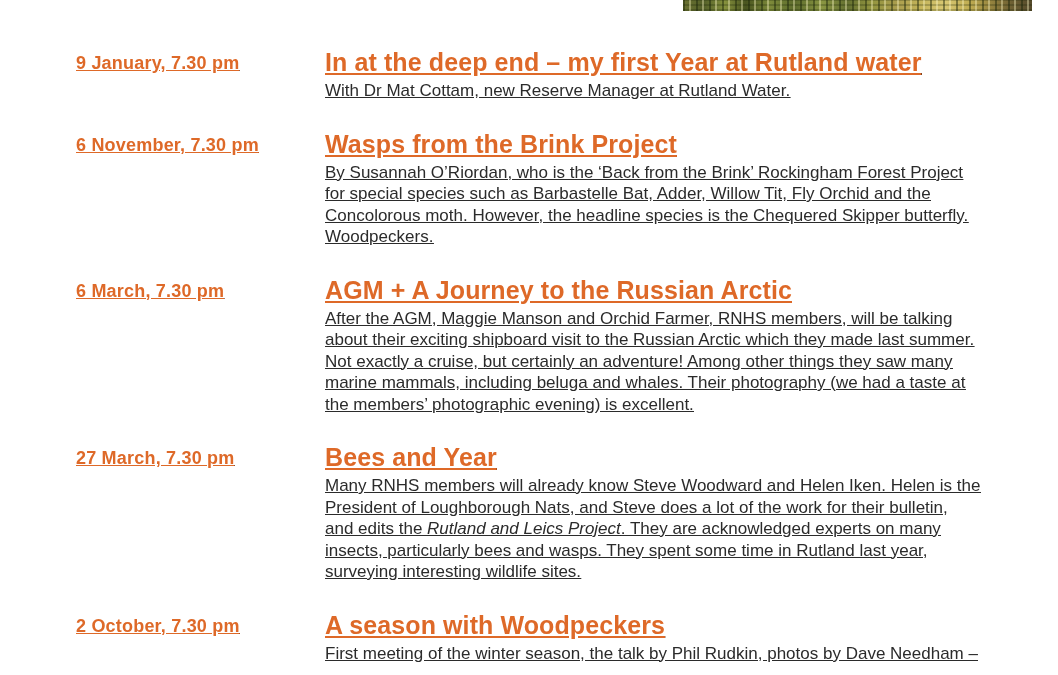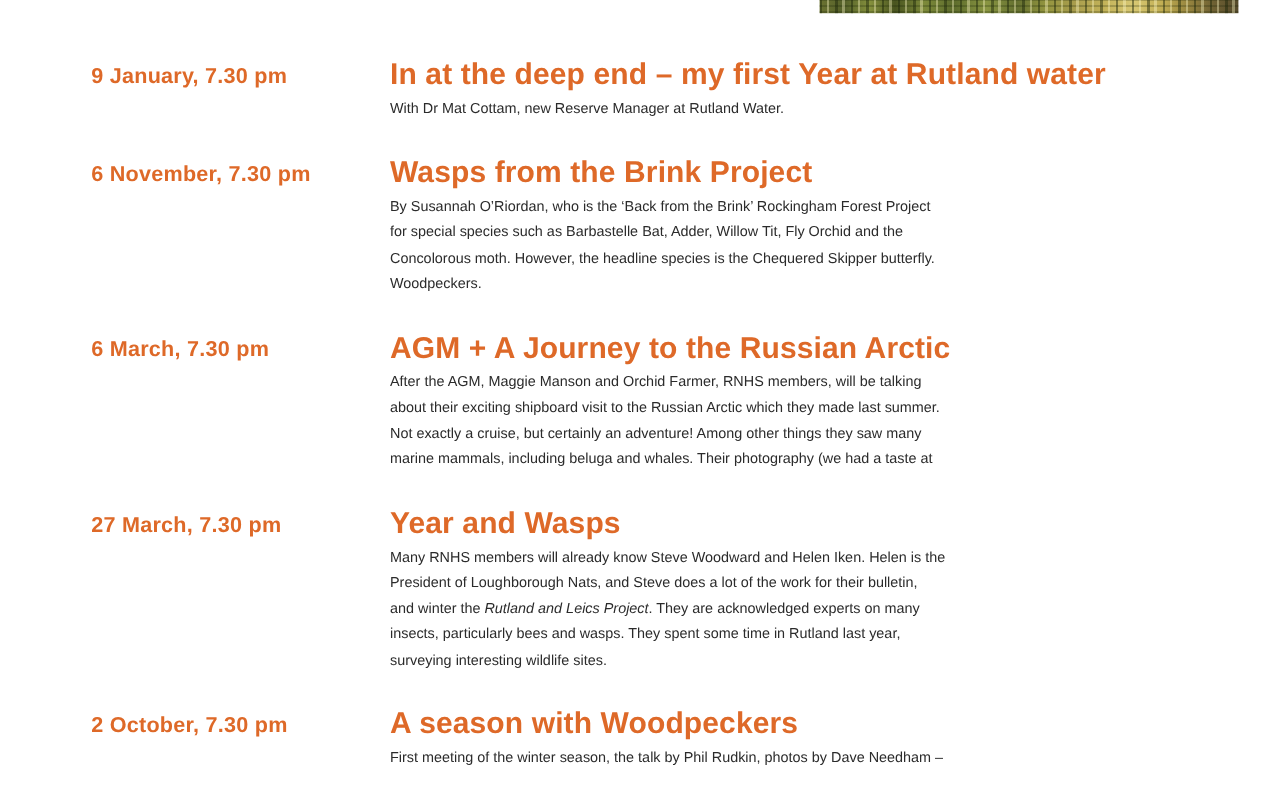--- a/index.html
+++ b/index.html
@@ -1,20 +1,20 @@
 <!DOCTYPE html>
 <html style="--accent: #de6928; --body-text: #2b2b2b; --page-bg: #ffffff;"><head>
 <meta charset="utf-8">
 <style>
   :root {
     --accent: #de6928;
     --body-text: #2b2b2b;
     --page-bg: #ffffff;
   }
-  * { box-sizing: border-box; }
+  * { box-sizing: border-box; text-decoration: underline; }
   html, body { margin: 0; padding: 0; background: #fff; }
   .page {
     position: relative;
     width: 1058px;
     height: 675px;
     background: var(--page-bg);
     overflow: hidden;
     font-family: "Liberation Sans", sans-serif;
   }
   .photo-strip {
@@ -59,21 +59,21 @@
   .event-title {
     margin: 0;
     font-size: 25px;
     line-height: 24px;
     font-weight: bold;
     color: var(--accent);
     letter-spacing: 0.1px;
   }
   .event-body {
     margin-top: 6px;
-    font-size: 12px;
+    font-size: 17px;
     line-height: 21.5px;
     color: var(--body-text);
   }
   .body-line { white-space: nowrap; }
 </style>
 </head>
 <body>
 
 <div class="page">
 
@@ -106,32 +106,33 @@
 
     <section class="event">
       <div class="event-date">6 March, 7.30 pm</div>
       <div class="event-content">
         <h2 class="event-title">AGM + A Journey to the Russian Arctic</h2>
         <div class="event-body">
           <div class="body-line">After the AGM, Maggie Manson and Orchid Farmer, RNHS members, will be talking</div>
           <div class="body-line">about their exciting shipboard visit to the Russian Arctic which they made last summer.</div>
           <div class="body-line">Not exactly a cruise, but certainly an adventure! Among other things they saw many</div>
           <div class="body-line">marine mammals, including beluga and whales. Their photography (we had a taste at</div>
+          <div class="body-line">the members’ photographic evening) is excellent.</div>
         </div>
       </div>
     </section>
 
     <section class="event">
       <div class="event-date">27 March, 7.30 pm</div>
       <div class="event-content">
-        <h2 class="event-title">Year and Wasps</h2>
+        <h2 class="event-title">Bees and Year</h2>
         <div class="event-body">
           <div class="body-line">Many RNHS members will already know Steve Woodward and Helen Iken. Helen is the</div>
           <div class="body-line">President of Loughborough Nats, and Steve does a lot of the work for their bulletin,</div>
-          <div class="body-line"><span>and winter the </span><i>Rutland and Leics Project</i><span>. They are acknowledged experts on many</span></div>
+          <div class="body-line"><span>and edits the </span><i>Rutland and Leics Project</i><span>. They are acknowledged experts on many</span></div>
           <div class="body-line">insects, particularly bees and wasps. They spent some time in Rutland last year,</div>
           <div class="body-line">surveying interesting wildlife sites.</div>
         </div>
       </div>
     </section>
 
     <section class="event">
       <div class="event-date">2 October, 7.30 pm</div>
       <div class="event-content">
         <h2 class="event-title">A season with Woodpeckers</h2>

